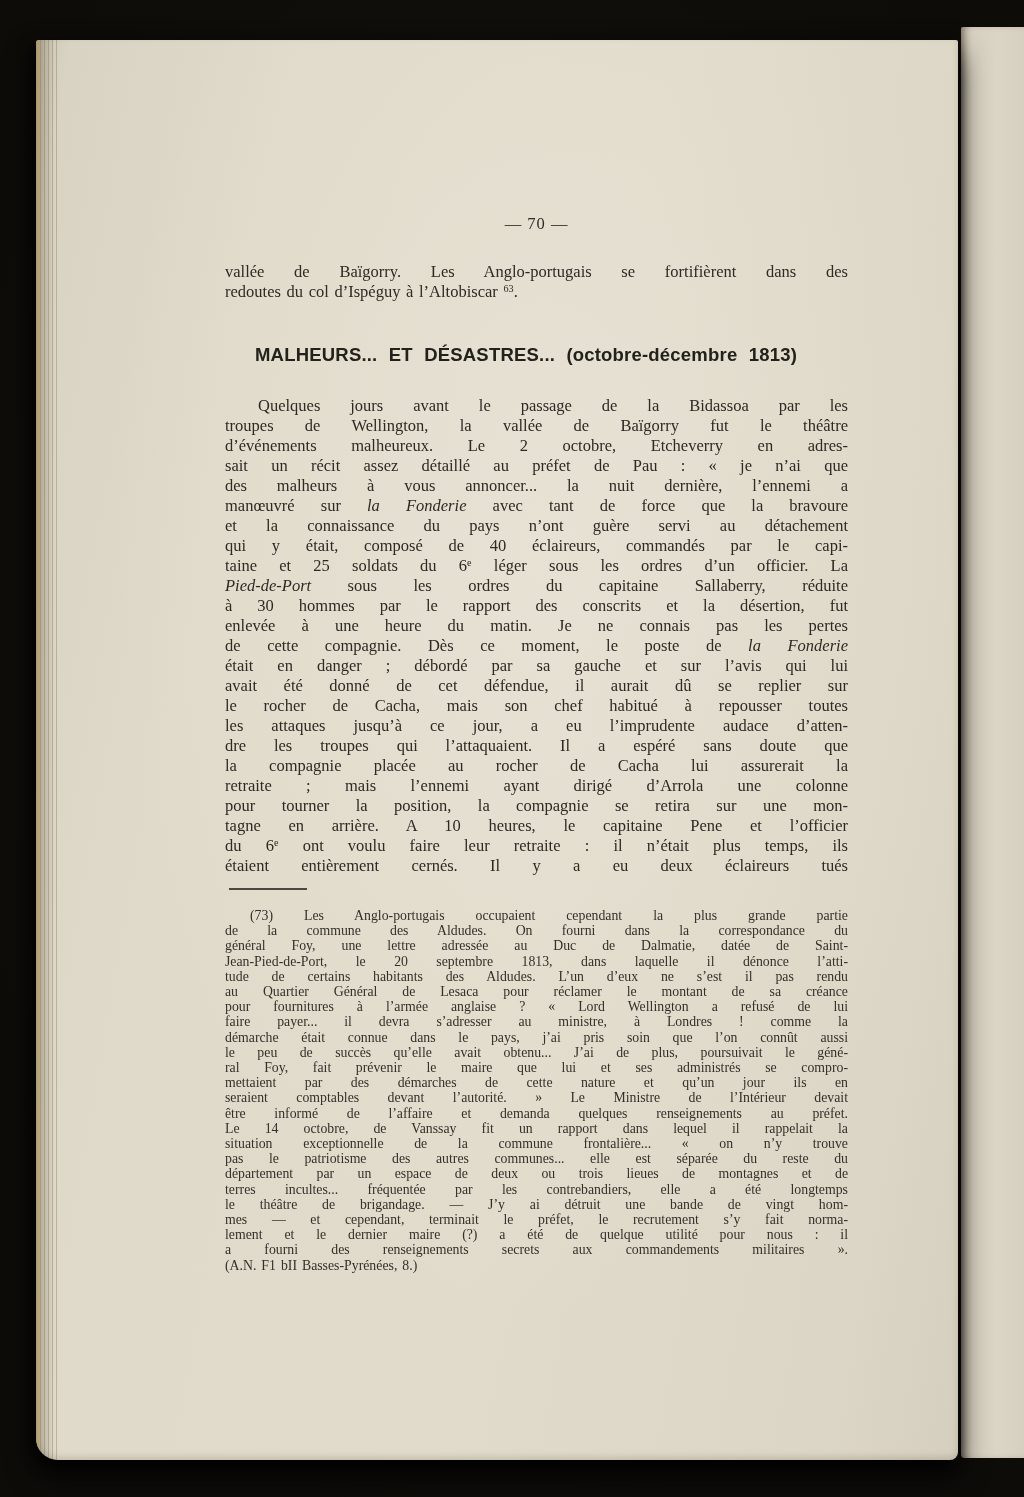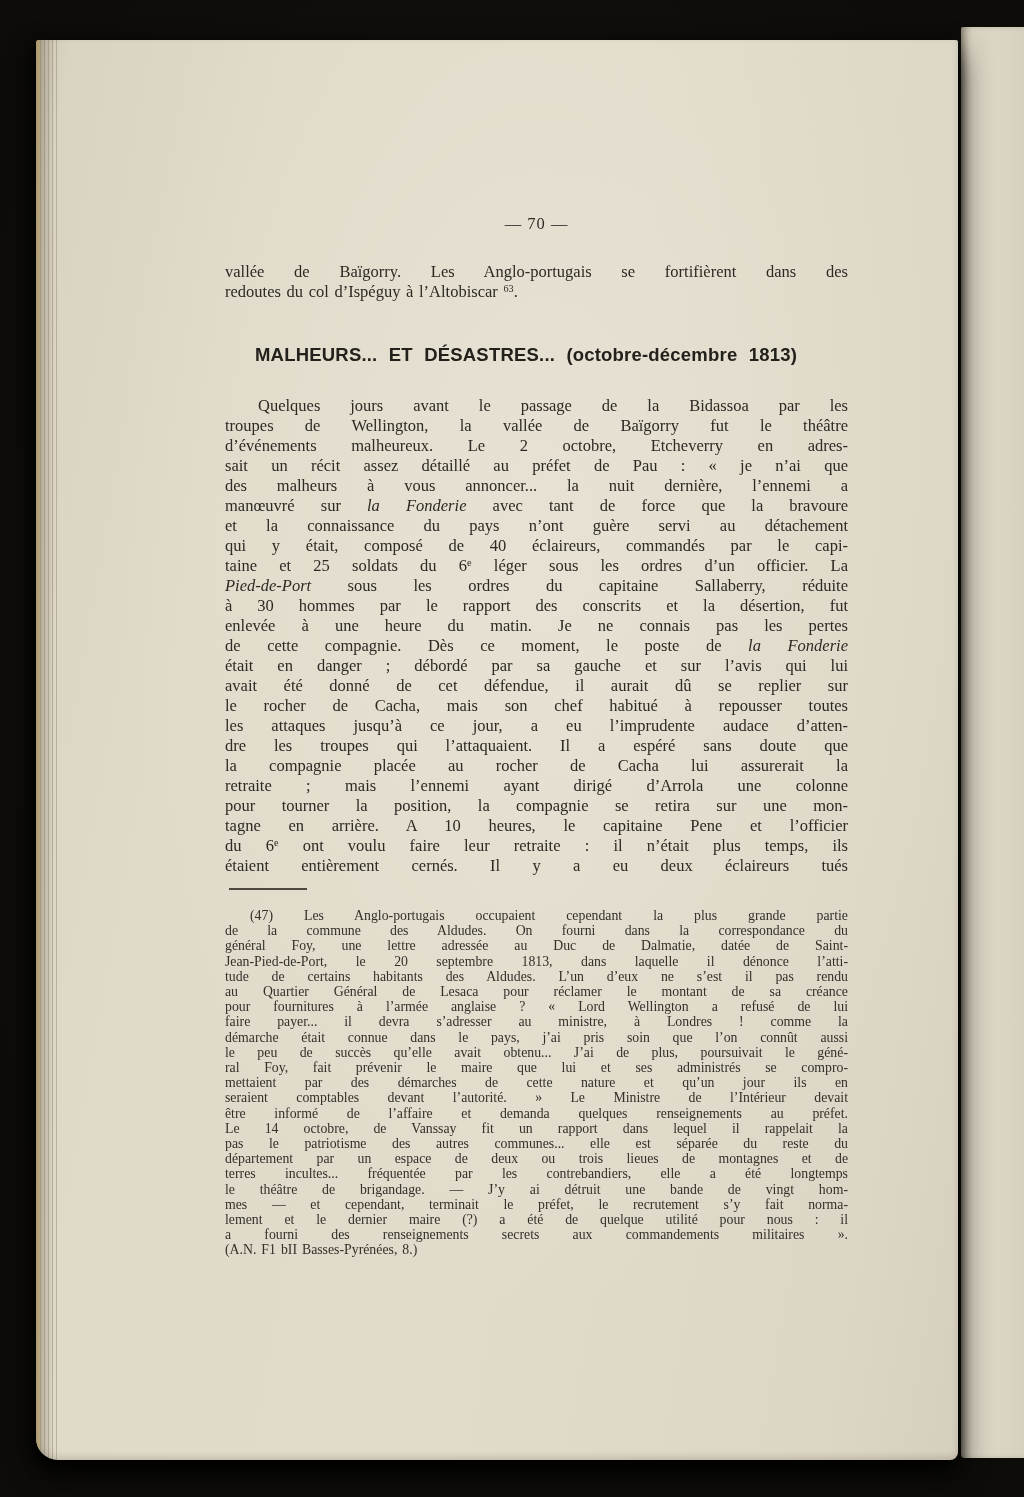--- a/index.html
+++ b/index.html
@@ -157,35 +157,36 @@
           <div class="tline">dre les troupes qui l’attaquaient. Il a espéré sans doute que</div>
           <div class="tline">la compagnie placée au rocher de Cacha lui assurerait la</div>
           <div class="tline">retraite ; mais l’ennemi ayant dirigé d’Arrola une colonne</div>
           <div class="tline">pour tourner la position, la compagnie se retira sur une mon-</div>
           <div class="tline">tagne en arrière. A 10 heures, le capitaine Pene et l’officier</div>
           <div class="tline"><span>du 6</span><sup>e</sup><span> ont voulu faire leur retraite : il n’était plus temps, ils</span></div>
           <div class="tline">étaient entièrement cernés. Il y a eu deux éclaireurs tués</div>
         </div>
       <div class="footnote-rule"></div>
       <div class="footnote serif" id="footnote">
-          <div class="tline findent">(47) Les Anglo-portugais occupaient cependant la plus grande partie</div>
+          <div class="tline findent">(73) Les Anglo-portugais occupaient cependant la plus grande partie</div>
           <div class="tline">de la commune des Aldudes. On fourni dans la correspondance du</div>
           <div class="tline">général Foy, une lettre adressée au Duc de Dalmatie, datée de Saint-</div>
           <div class="tline">Jean-Pied-de-Port, le 20 septembre 1813, dans laquelle il dénonce l’atti-</div>
           <div class="tline">tude de certains habitants des Aldudes. L’un d’eux ne s’est il pas rendu</div>
           <div class="tline">au Quartier Général de Lesaca pour réclamer le montant de sa créance</div>
           <div class="tline">pour fournitures à l’armée anglaise ? « Lord Wellington a refusé de lui</div>
           <div class="tline">faire payer... il devra s’adresser au ministre, à Londres ! comme la</div>
           <div class="tline">démarche était connue dans le pays, j’ai pris soin que l’on connût aussi</div>
           <div class="tline">le peu de succès qu’elle avait obtenu... J’ai de plus, poursuivait le géné-</div>
           <div class="tline">ral Foy, fait prévenir le maire que lui et ses administrés se compro-</div>
           <div class="tline">mettaient par des démarches de cette nature et qu’un jour ils en</div>
           <div class="tline">seraient comptables devant l’autorité. » Le Ministre de l’Intérieur devait</div>
           <div class="tline">être informé de l’affaire et demanda quelques renseignements au préfet.</div>
           <div class="tline">Le 14 octobre, de Vanssay fit un rapport dans lequel il rappelait la</div>
+          <div class="tline">situation exceptionnelle de la commune frontalière... « on n’y trouve</div>
           <div class="tline">pas le patriotisme des autres communes... elle est séparée du reste du</div>
           <div class="tline">département par un espace de deux ou trois lieues de montagnes et de</div>
           <div class="tline">terres incultes... fréquentée par les contrebandiers, elle a été longtemps</div>
           <div class="tline">le théâtre de brigandage. — J’y ai détruit une bande de vingt hom-</div>
           <div class="tline">mes — et cependant, terminait le préfet, le recrutement s’y fait norma-</div>
           <div class="tline">lement et le dernier maire (?) a été de quelque utilité pour nous : il</div>
           <div class="tline">a fourni des renseignements secrets aux commandements militaires ».</div>
           <div class="tline endline">(A.N. F1 bII Basses-Pyrénées, 8.)</div>
         </div>
     </div>

